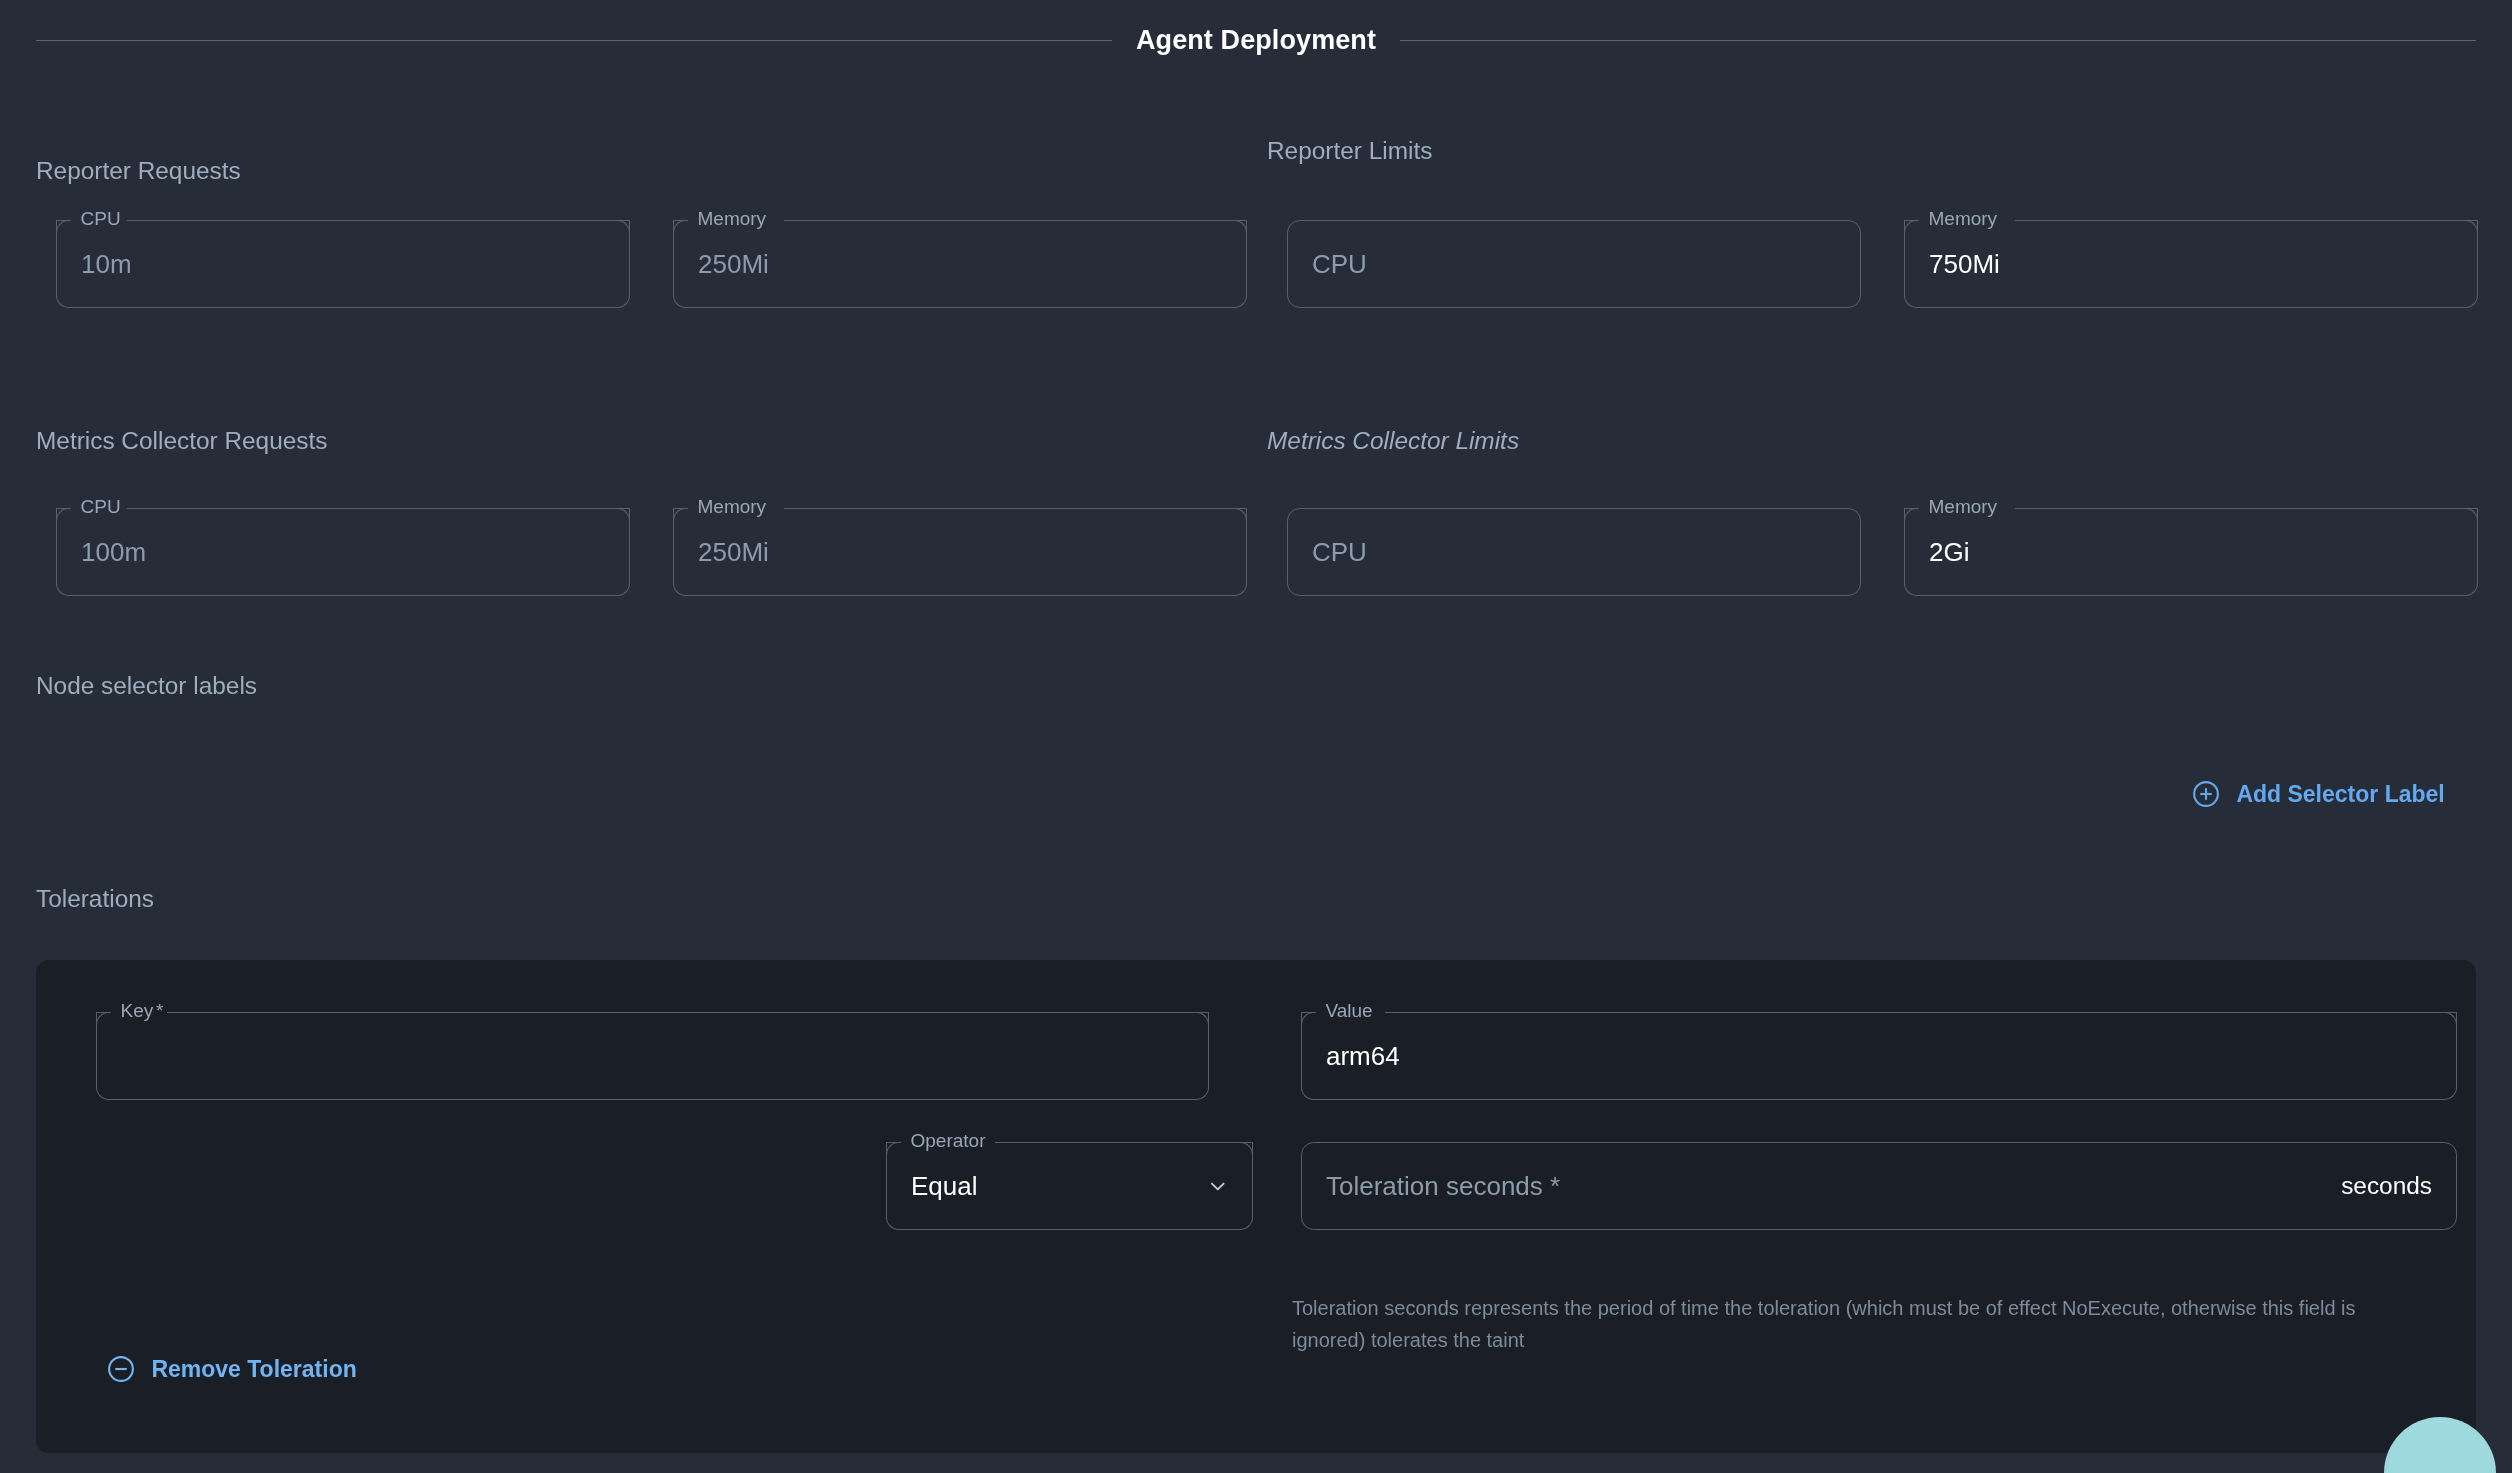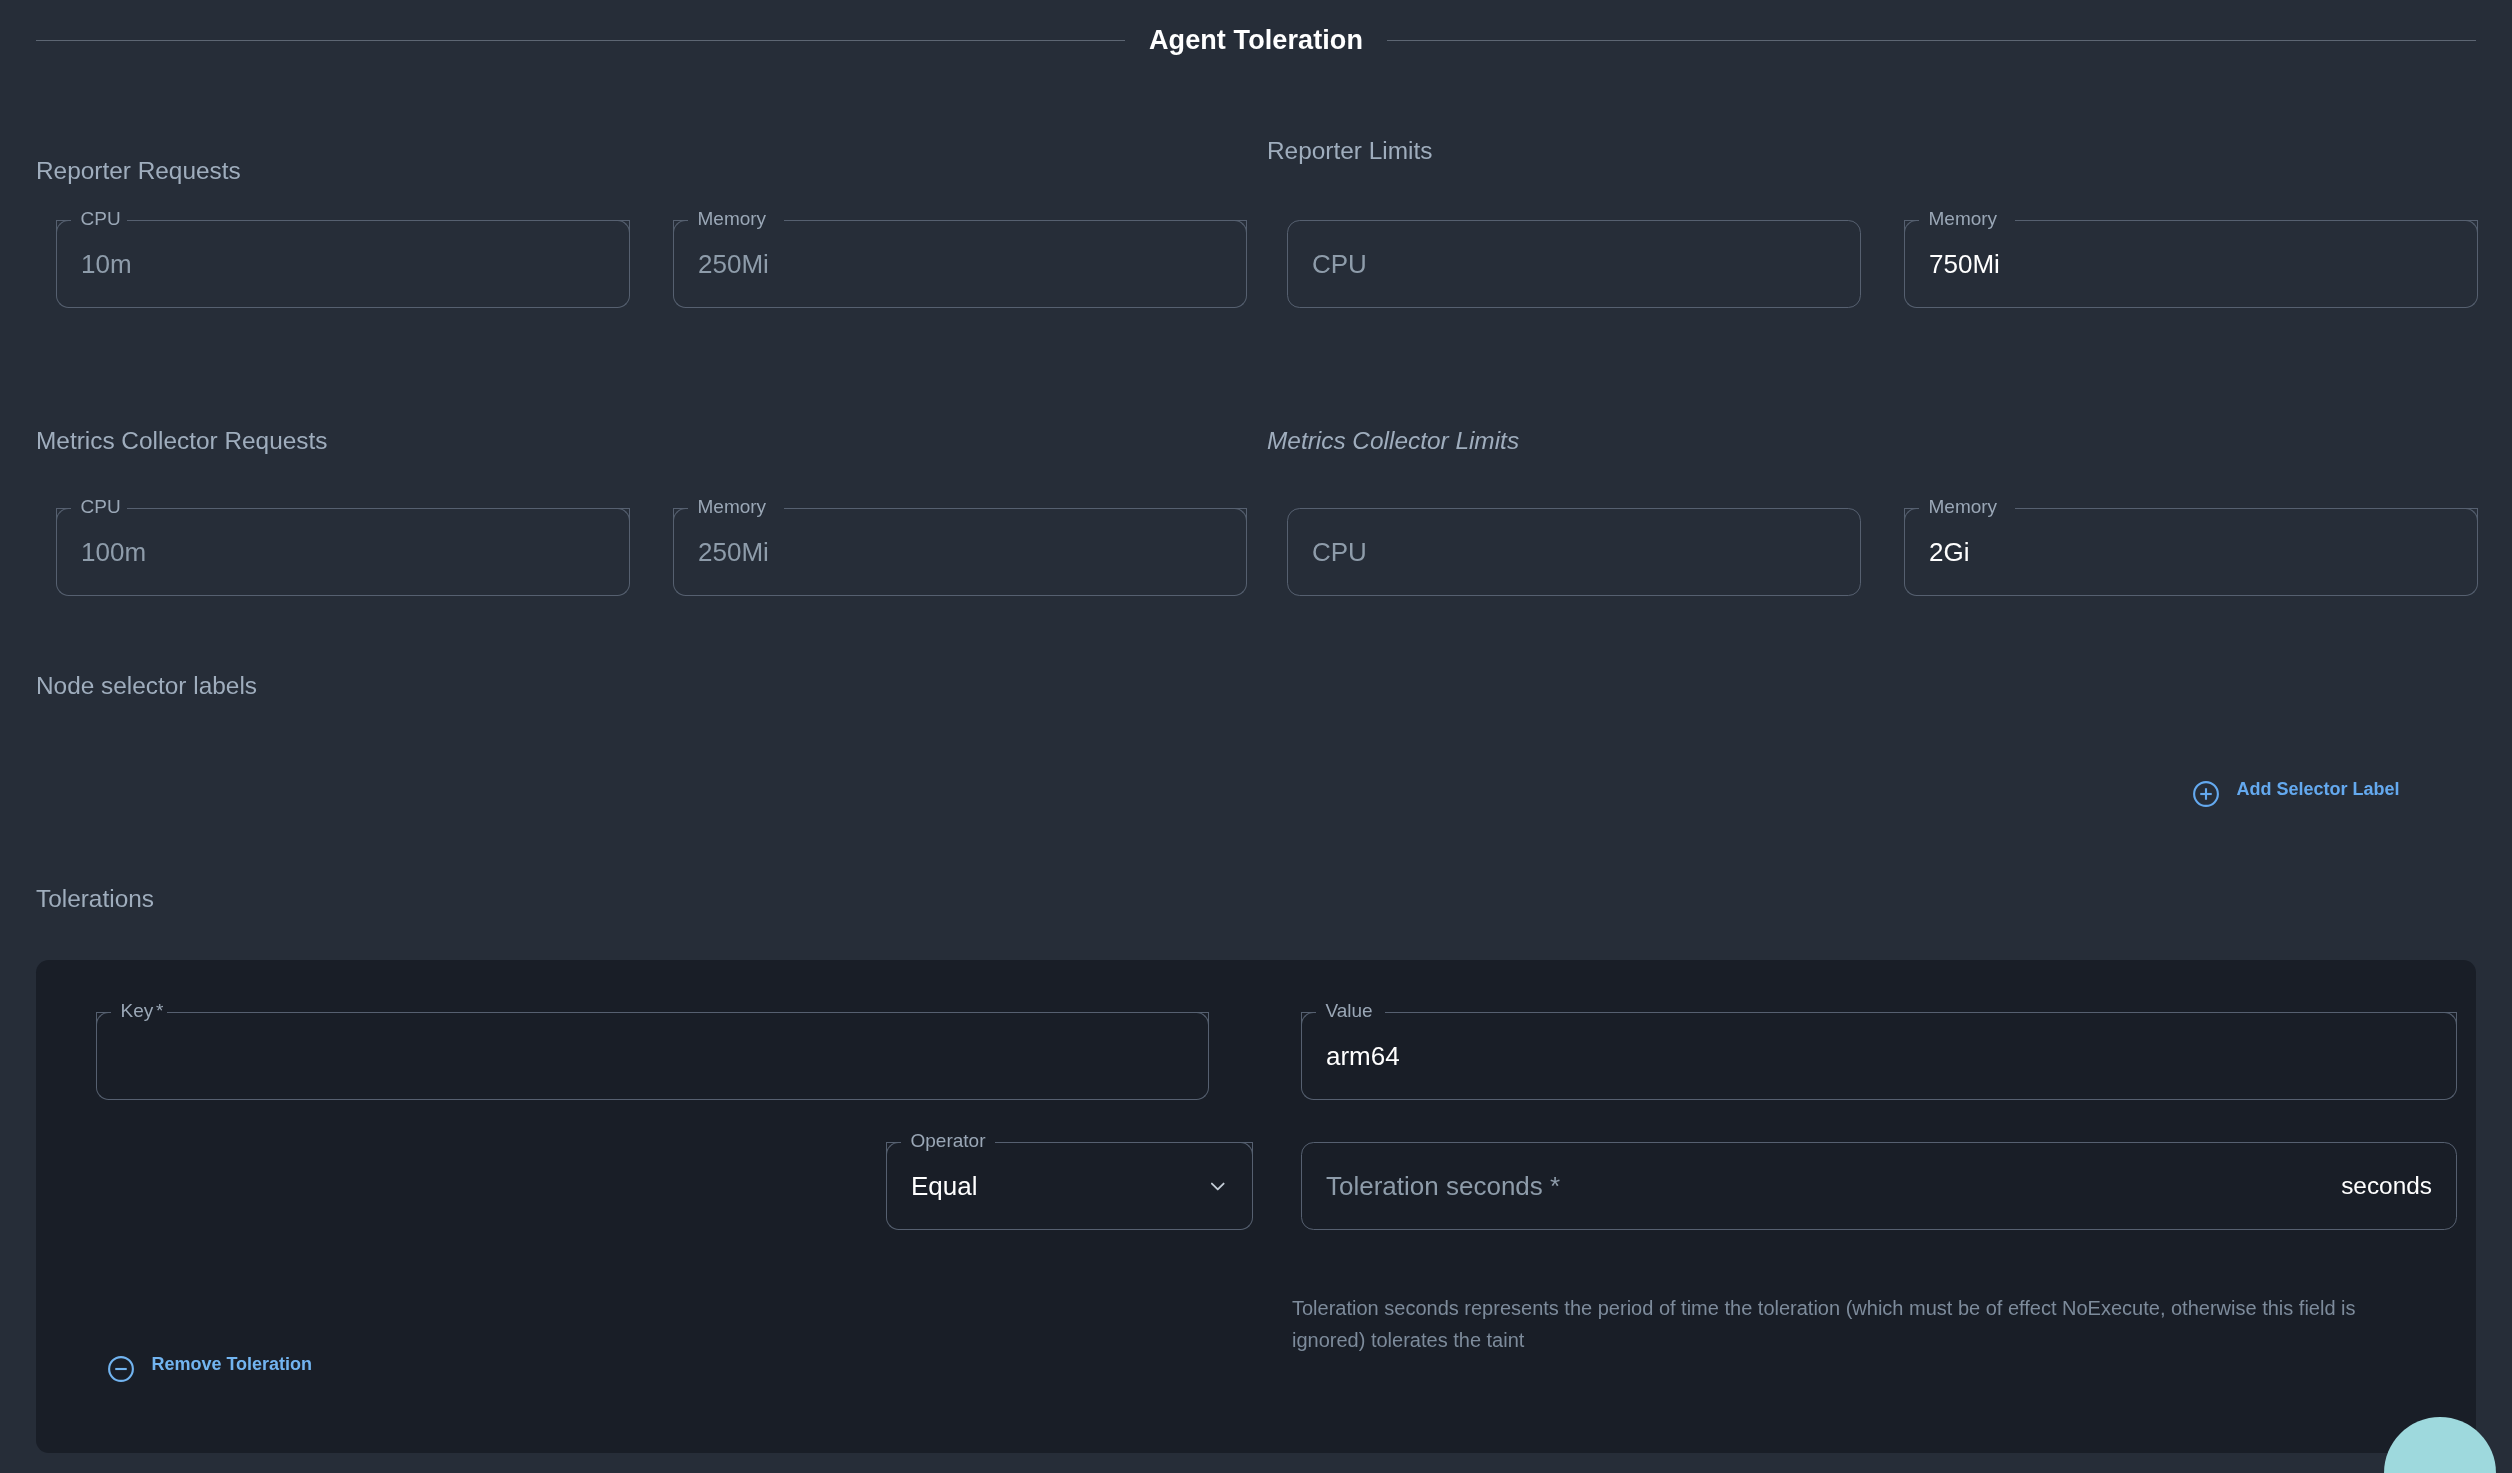--- a/index.html
+++ b/index.html
@@ -188,23 +188,24 @@
     font-size: 20px;
     line-height: 32px;
     color: #7d8b9b;
     width: 1098px;
   }
 
   
   .link-btn {
     position: absolute;
     display: flex;
+    align-items: center;
     gap: 15.4px;
     color: #64a9ef;
-    font-size: 18px;
+    font-size: 23px;
     font-weight: bold;
     cursor: pointer;
     white-space: nowrap;
   }
   .link-btn.light { color: #72b4f0; }
   .link-btn .circ-icon {
     width: 30px;
     height: 30px;
     flex: 0 0 auto;
     display: block;
@@ -221,21 +222,21 @@
     background: #9ed9dd;
   }
 </style>
 </head>
 <body>
 
 <div class="page">
 
   <div class="section-header">
     <div class="rule"></div>
-    <div class="legend">Agent Toleration</div>
+    <div class="legend">Agent Deployment</div>
     <div class="rule"></div>
   </div>
 
   <div class="group-title" style="left:36px; top:137px;margin-top:20px;">Reporter Requests</div>
 
   <div class="field notched" style="left:36px; top:220px; width:574px;">
     <div class="outline"></div>
     <div class="notch-top">
       <div class="notch-left"></div>
       <div class="notch-gap" style="width:56px;"></div>

